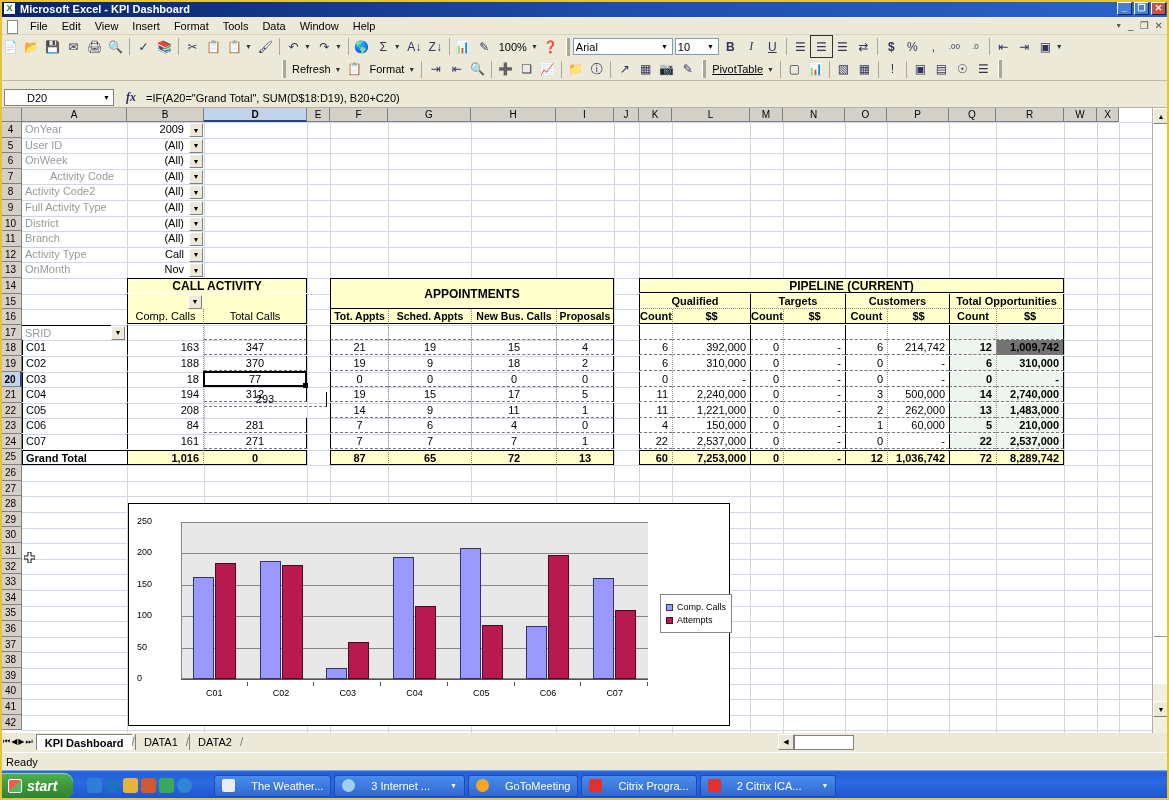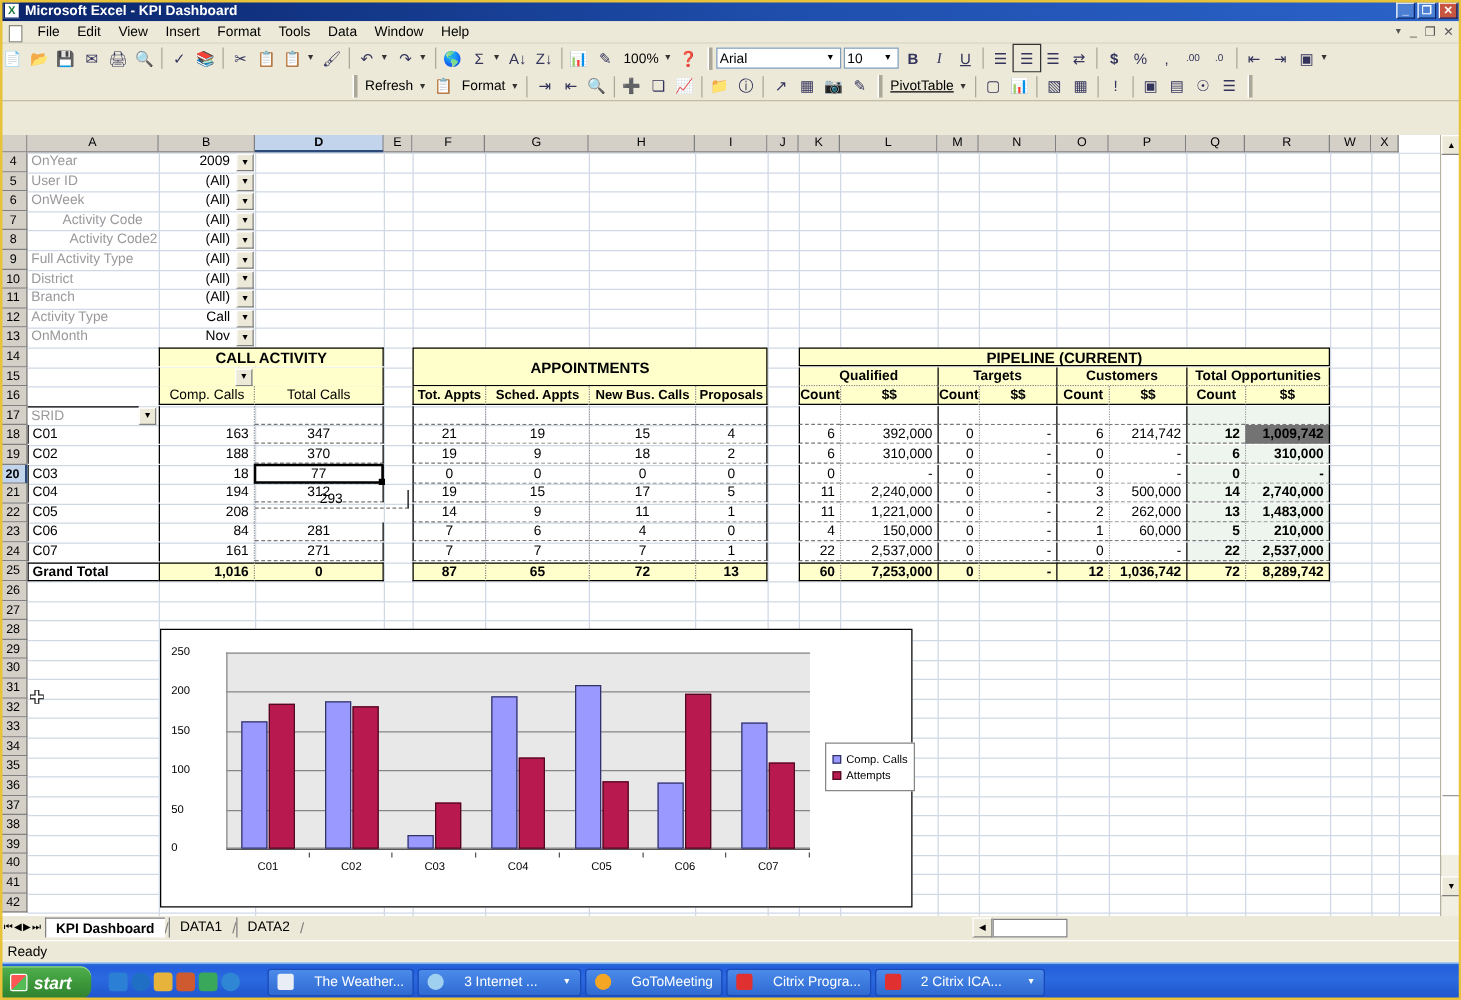--- a/index.html
+++ b/index.html
@@ -340,20 +340,30 @@
     <div class="tsep"></div>
     <div class="tbtn">!</div>
     <div class="tsep"></div>
     <div class="tbtn">▣</div>
     <div class="tbtn">▤</div>
     <div class="tbtn">☉</div>
     <div class="tbtn">☰</div>
     <div class="grip"></div>
   </div>
 
+  <div class="formulabar">
+    <div class="namebox">
+      <span>D20</span>
+      <span class="nb-arrow">▼</span>
+    </div>
+    <div class="fxgroup">
+      <span class="fx">fx</span>
+      <span class="formula-text">=IF(A20="Grand Total", SUM(D$18:D19), B20+C20)</span>
+    </div>
+  </div>
 
   <div class="gridwrap">
     <div class="colhdr-row" id="colhdrs">
       <div class="corner"></div>
     <div class="colhdr" style="width: 105px;">A</div>
         <div class="colhdr" style="width: 77px;">B</div>
         <div class="colhdr sel" style="width: 103px;">D</div>
         <div class="colhdr" style="width: 23px;">E</div>
         <div class="colhdr" style="width: 58px;">F</div>
         <div class="colhdr" style="width: 83px;">G</div>
@@ -481,21 +491,21 @@
           <div class="ddbtn" style="left: 167px; top: 1px;">▼</div>
           <div class="cell c-l pivotfield" style="left: 0px; top: 15.6px; width: 104px;">User ID</div>
           <div class="cell c-r" style="left: 105px; top: 15.6px; width: 61px;">(All)</div>
           <div class="ddbtn" style="left: 167px; top: 16.6px;">▼</div>
           <div class="cell c-l pivotfield" style="left: 0px; top: 31.2px; width: 104px;">OnWeek</div>
           <div class="cell c-r" style="left: 105px; top: 31.2px; width: 61px;">(All)</div>
           <div class="ddbtn" style="left: 167px; top: 32.2px;">▼</div>
           <div class="cell c-l pivotfield" style="left: 0px; top: 46.8px; width: 104px; padding-left: 28px;">Activity Code</div>
           <div class="cell c-r" style="left: 105px; top: 46.8px; width: 61px;">(All)</div>
           <div class="ddbtn" style="left: 167px; top: 47.8px;">▼</div>
-          <div class="cell c-l pivotfield" style="left: 0px; top: 62.4px; width: 104px; text-align: right;">Activity Code2</div>
+          <div class="cell c-l pivotfield" style="left: 0px; top: 62.4px; width: 104px;">Activity Code2</div>
           <div class="cell c-r" style="left: 105px; top: 62.4px; width: 61px;">(All)</div>
           <div class="ddbtn" style="left: 167px; top: 63.4px;">▼</div>
           <div class="cell c-l pivotfield" style="left: 0px; top: 78px; width: 104px;">Full Activity Type</div>
           <div class="cell c-r" style="left: 105px; top: 78px; width: 61px;">(All)</div>
           <div class="ddbtn" style="left: 167px; top: 79px;">▼</div>
           <div class="cell c-l pivotfield" style="left: 0px; top: 93.6px; width: 104px;">District</div>
           <div class="cell c-r" style="left: 105px; top: 93.6px; width: 61px;">(All)</div>
           <div class="ddbtn" style="left: 167px; top: 94.6px;">▼</div>
           <div class="cell c-l pivotfield" style="left: 0px; top: 109.2px; width: 104px;">Branch</div>
           <div class="cell c-r" style="left: 105px; top: 109.2px; width: 61px;">(All)</div>

